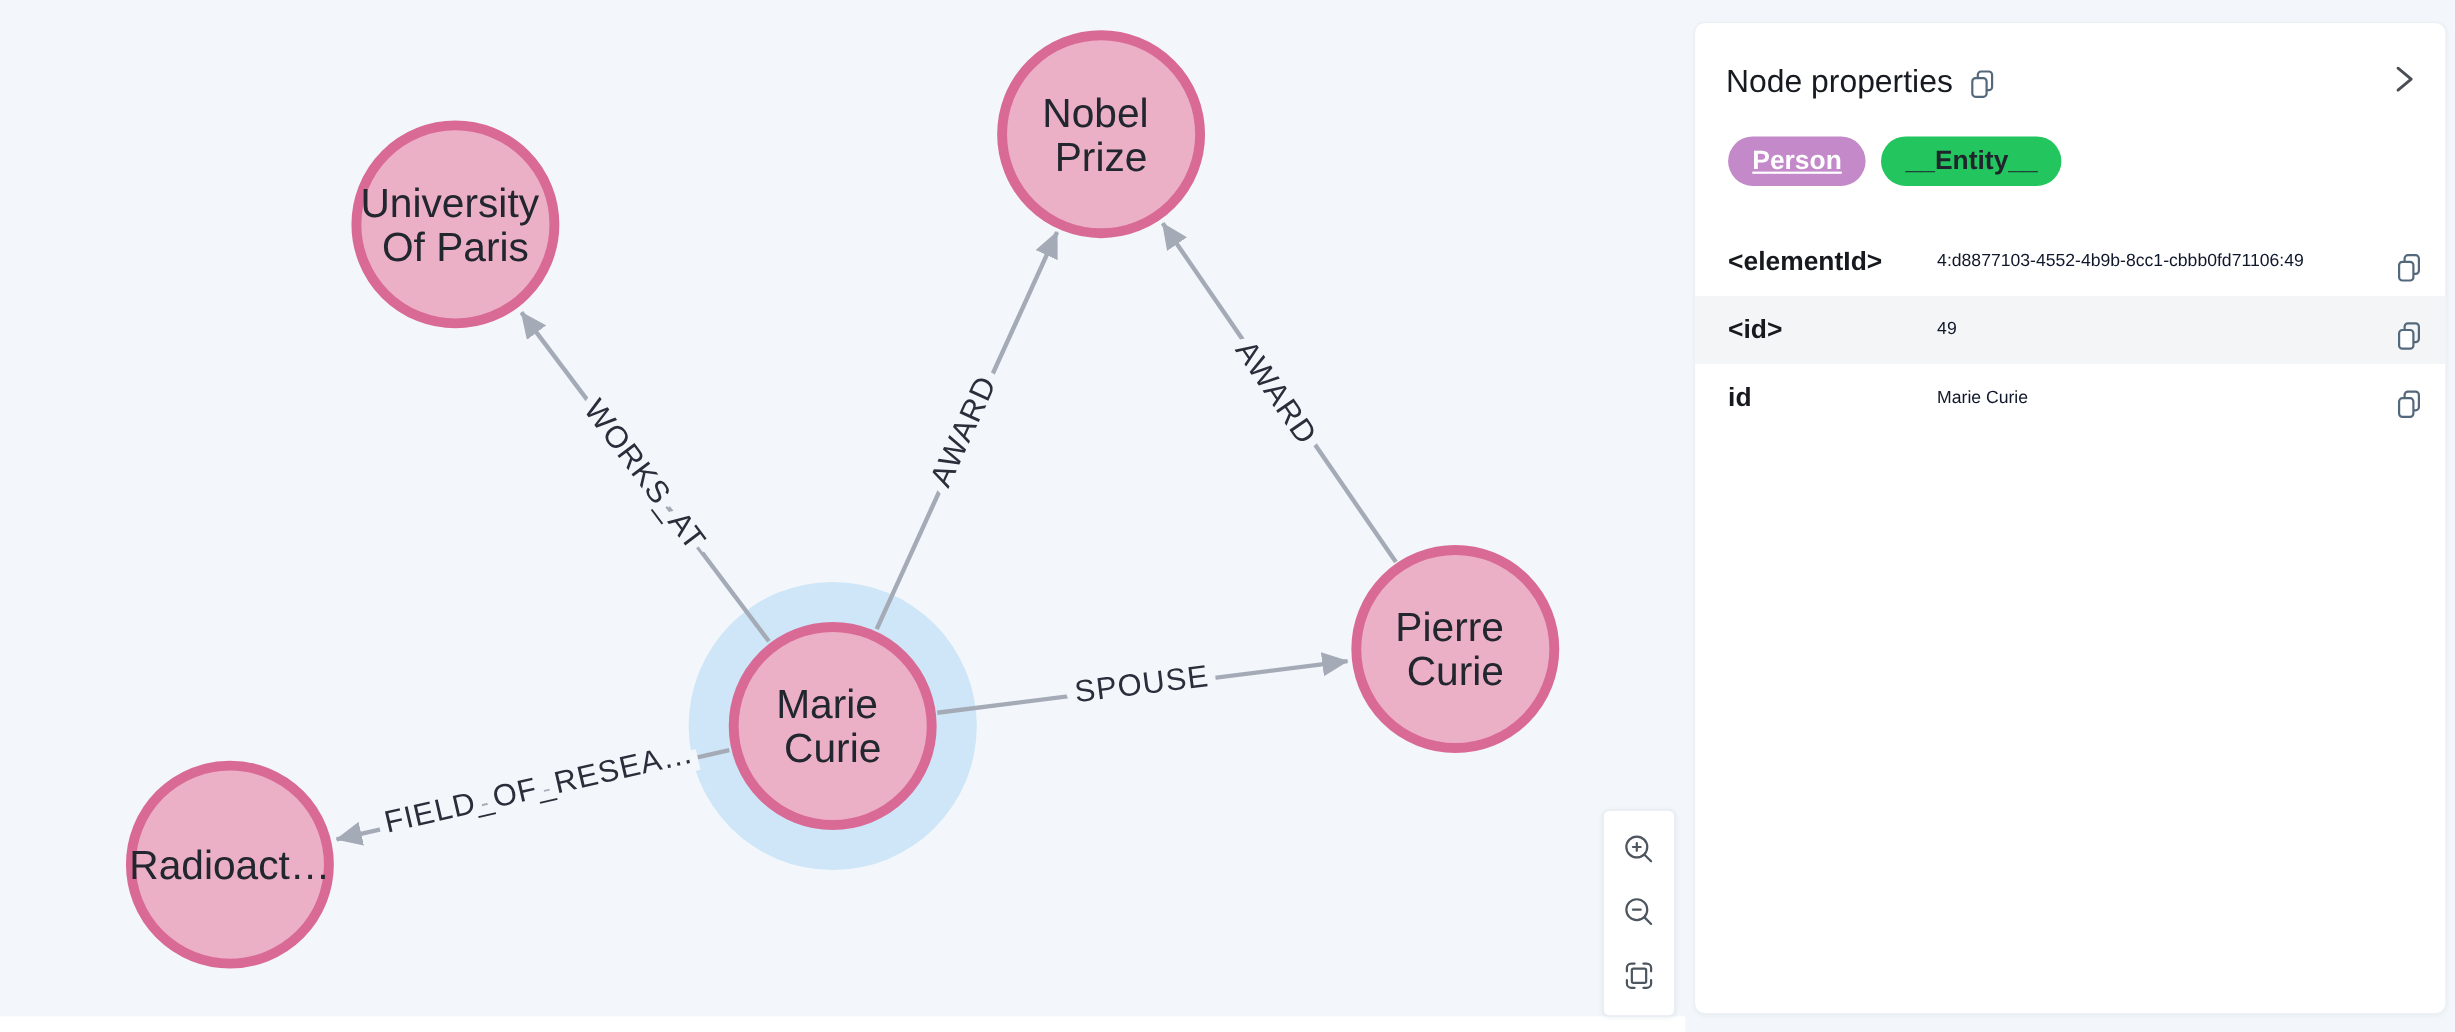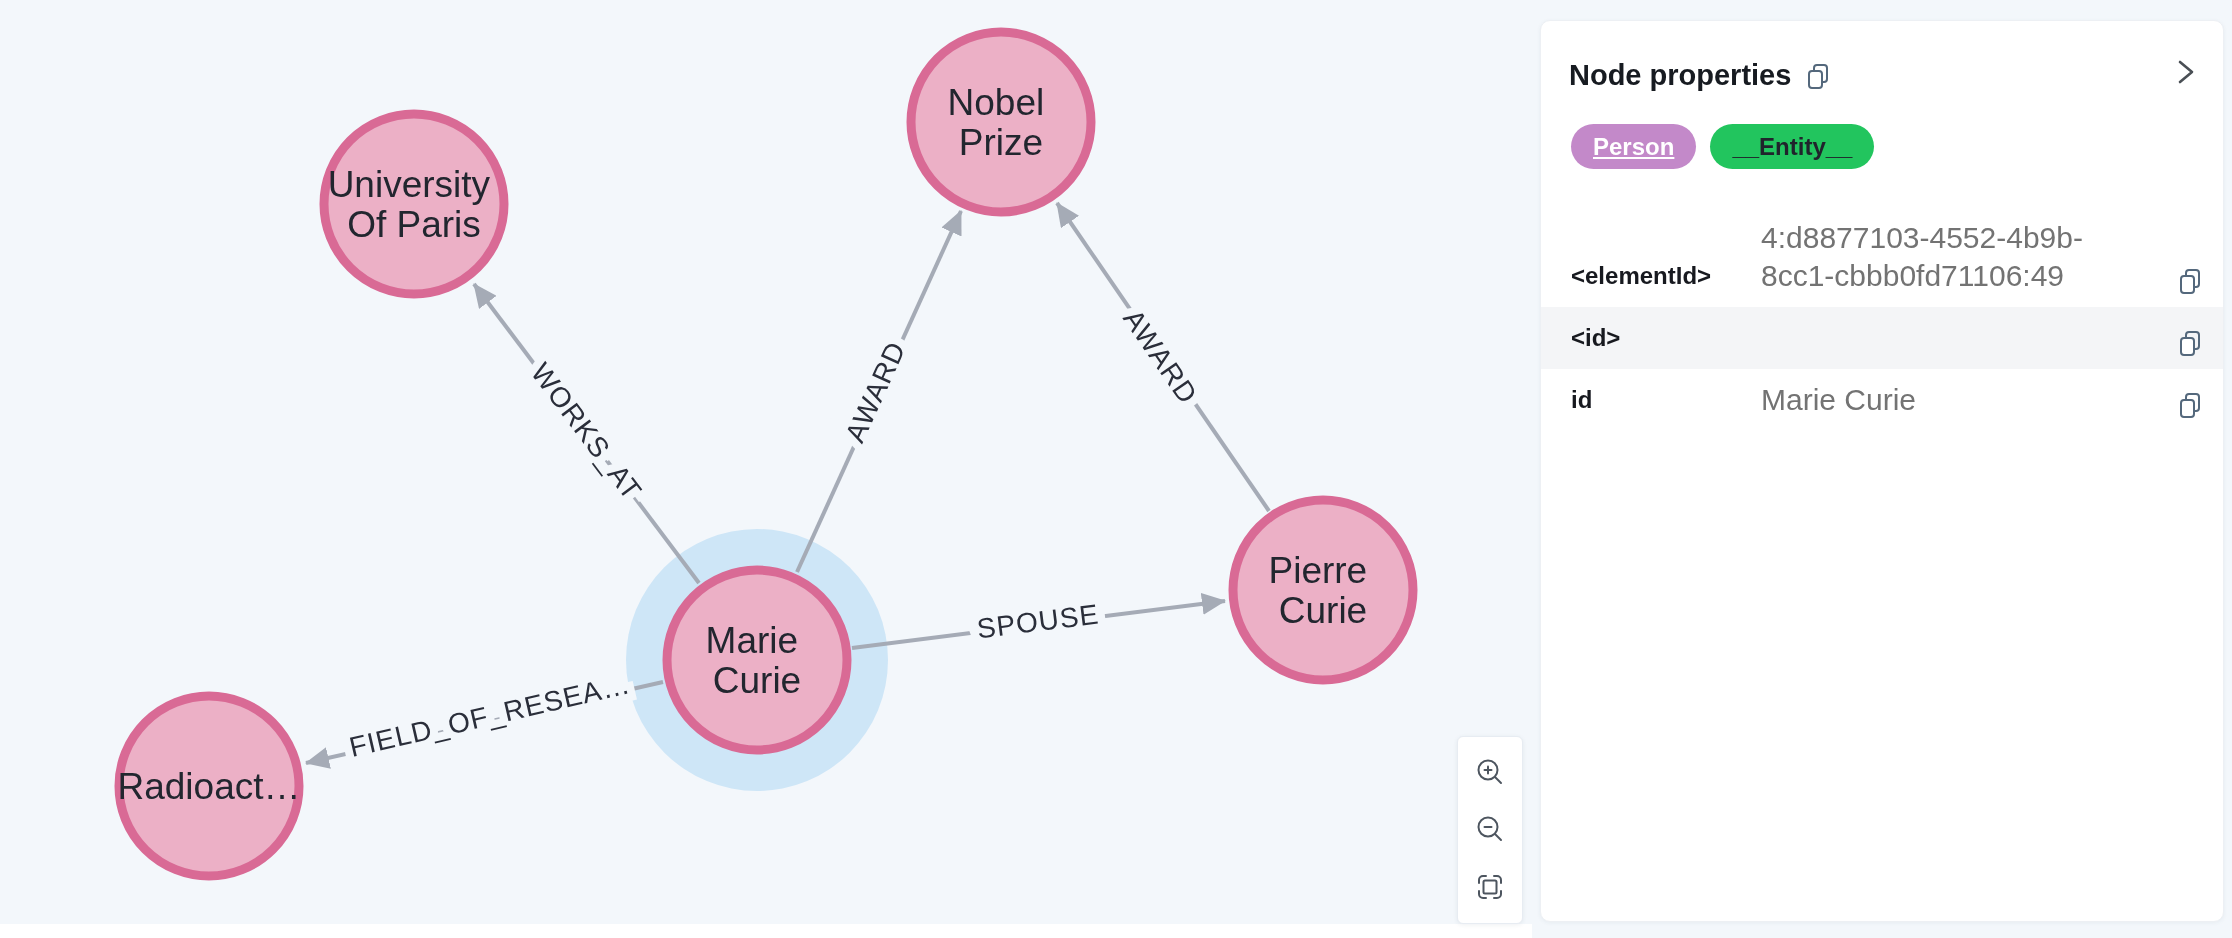--- a/index.html
+++ b/index.html
@@ -47,21 +47,20 @@
 
   
   .panel-card {
     position:absolute; left:1540px; top:20px; width:684px; height:902px;
     background:#ffffff; border:1px solid #edf0f4; border-radius:10px;
     box-shadow:0 1px 4px rgba(40,60,90,.06);
   }
   .panel-header {
     display:flex; align-items:center; gap:14px;
     padding:38px 28px 0 28px;
-    font-weight:bold;
   }
   .panel-title { font-size:29px; color:#171b21; }
   .icon-btn { border:none; background:transparent; cursor:pointer; display:flex; align-items:center; padding:0; }
   .copy-svg { stroke:#54687c; fill:none; stroke-width:2; stroke-linejoin:round; }
   .collapse-btn {
     position:absolute; right:20px; top:34px; width:36px; height:36px;
     border:none; background:transparent; cursor:pointer;
   }
   .collapse-btn svg { stroke:#4a4f55; fill:none; stroke-width:2.6; stroke-linecap:round; stroke-linejoin:round; }
 
@@ -79,21 +78,21 @@
     display:flex; align-items:flex-end;
     padding:12px 20px 12px 30px;
   }
   .prop-row.striped { background:#f4f5f7; }
   .prop-key {
     width:190px; flex:0 0 190px;
     font-size:24px; font-weight:bold; color:#17191f; line-height:38px;
   }
   .prop-value {
     width:336px; flex:0 0 336px;
-    font-size:30px; color:#737373; line-height:38px;
+    font-size:16px; color:#0f172a; line-height:38px;
     overflow-wrap:anywhere;
   }
   .prop-copy { margin-left:auto; }
 </style>
 </head>
 <body>
 
 <div class="canvas">
   <svg width="1532" height="938" viewBox="0 0 1532 938">
     <defs>
@@ -208,20 +207,21 @@
       <button class="icon-btn prop-copy">
         <svg class="copy-svg" width="26" height="28" viewBox="0 0 26 28">
           <rect x="9" y="3" width="13" height="17" rx="3"></rect>
           <rect x="4" y="9" width="13" height="17" rx="3" fill="#ffffff"></rect>
         </svg>
       </button>
     </div>
 
     <div class="prop-row striped">
       <span class="prop-key">&lt;id&gt;</span>
+      <span class="prop-value">49</span>
       <button class="icon-btn prop-copy">
         <svg class="copy-svg" width="26" height="28" viewBox="0 0 26 28">
           <rect x="9" y="3" width="13" height="17" rx="3"></rect>
           <rect x="4" y="9" width="13" height="17" rx="3" fill="#ffffff"></rect>
         </svg>
       </button>
     </div>
 
     <div class="prop-row">
       <span class="prop-key">id</span>

